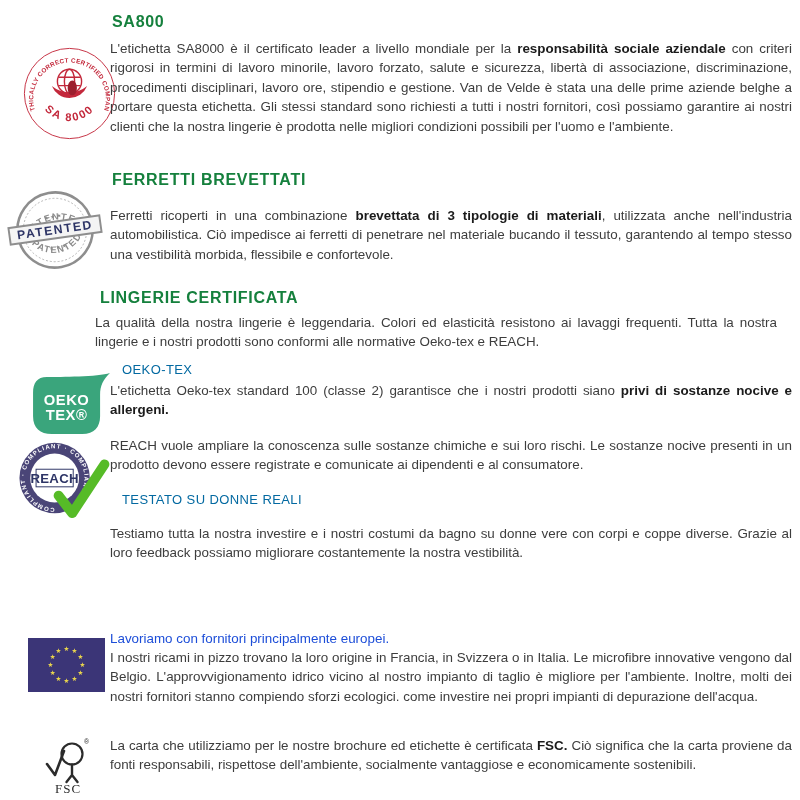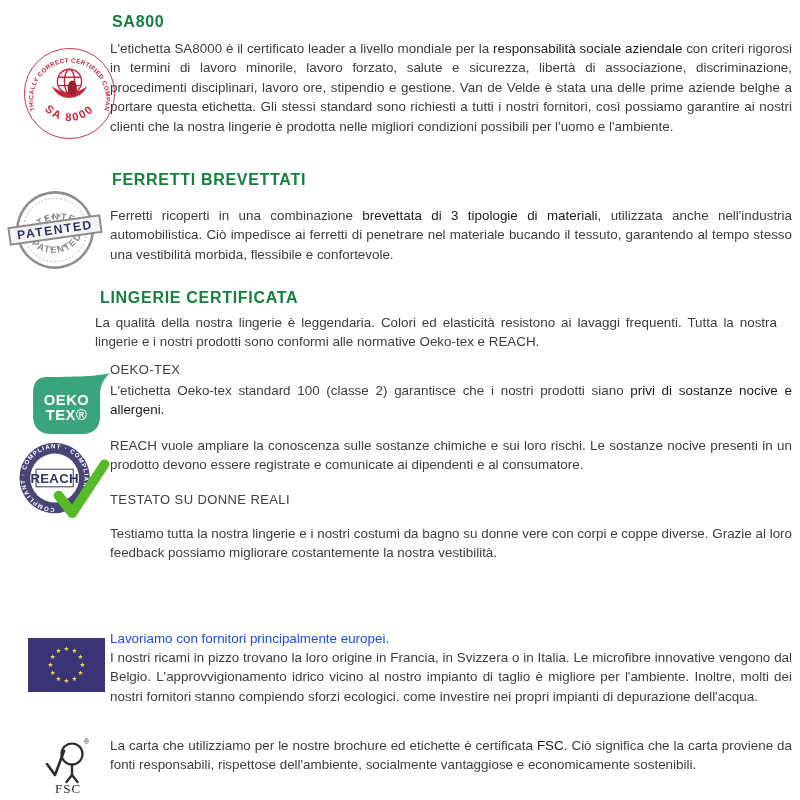--- a/index.html
+++ b/index.html
@@ -1,23 +1,23 @@
 <!DOCTYPE html>
 <html><head>
 <meta charset="utf-8">
 <style>
   * { margin:0; padding:0; box-sizing:border-box; }
   html,body { background:#ffffff; }
   body { width:800px; height:800px; font-family:"Liberation Sans", sans-serif; }
   .page { position:relative; width:800px; height:800px; background:#fff; overflow:hidden; }
   .abs { position:absolute; }
   .h1 { font-size:16px; font-weight:700; color:#15803d; letter-spacing:0.7px; }
-  .sub { font-size:13px; font-weight:400; color:#404040; letter-spacing:0.4px; }
+  .sub { font-size:13px; font-weight:400; color:#0369a1; letter-spacing:0.4px;margin-left:12px; }
   .body-text { font-size:13.4px; line-height:19.4px; color:#3d3d3d; text-align:justify; }
-  .body-text b { font-weight:400; color:#1b1b1b; }
+  .body-text b { font-weight:700; color:#1b1b1b; }
   .line { font-size:13.4px; line-height:19.4px; color:#1d4ed8; }
   svg text, svg textPath { font-family:"Liberation Sans", sans-serif; }
   .stars text { font-family:"DejaVu Sans", sans-serif; }
 </style>
 </head>
 <body>
 
 <div class="page">
 
   <section>
@@ -101,21 +101,21 @@
       </text>
       <rect x="25" y="34" width="38" height="18" fill="none" stroke="#2e3566" stroke-width="1"></rect>
       <text x="44" y="48" font-size="13.5" font-weight="800" fill="#2e3566" text-anchor="middle" letter-spacing="0.3">REACH</text>
       <path d="M 48,61 L 62,79 L 95,29" fill="none" stroke="#56bb27" stroke-width="10" stroke-linecap="round" stroke-linejoin="round"></path>
     </svg>
     <p class="abs body-text" style="left:110px;top:436px;width:682px"><span>REACH vuole ampliare la conoscenza sulle sostanze chimiche e sui loro rischi. Le sostanze nocive presenti in un prodotto devono essere registrate e comunicate ai dipendenti e al consumatore.</span></p>
   </section>
 
   <section>
     <h3 class="abs sub" style="left:110px;top:492px">TESTATO SU DONNE REALI</h3>
-    <p class="abs body-text" style="left:110px;top:524px;width:682px"><span>Testiamo tutta la nostra lingerie e i nostri costumi da bagno su donne vere con corpi e coppe diverse. Grazie al loro feedback possiamo migliorare costantemente la nostra vestibilità.</span></p>
+    <p class="abs body-text" style="left:110px;top:524px;width:682px"><span>Testiamo tutta la nostra investire e i nostri costumi da bagno su donne vere con corpi e coppe diverse. Grazie al loro feedback possiamo migliorare costantemente la nostra vestibilità.</span></p>
   </section>
 
   <section>
     <svg class="abs" style="left:28px;top:638px" width="77" height="54" viewBox="0 0 77 54">
       <rect x="0" y="0" width="77" height="54" fill="#3b3577"></rect>
       <g class="stars" fill="#e8d44c" font-size="6.5" text-anchor="middle">
         <text x="38.5" y="13.3">★</text>
         <text x="46.5" y="15.4">★</text>
         <text x="52.4" y="21.3">★</text>
         <text x="54.5" y="29.3">★</text>

